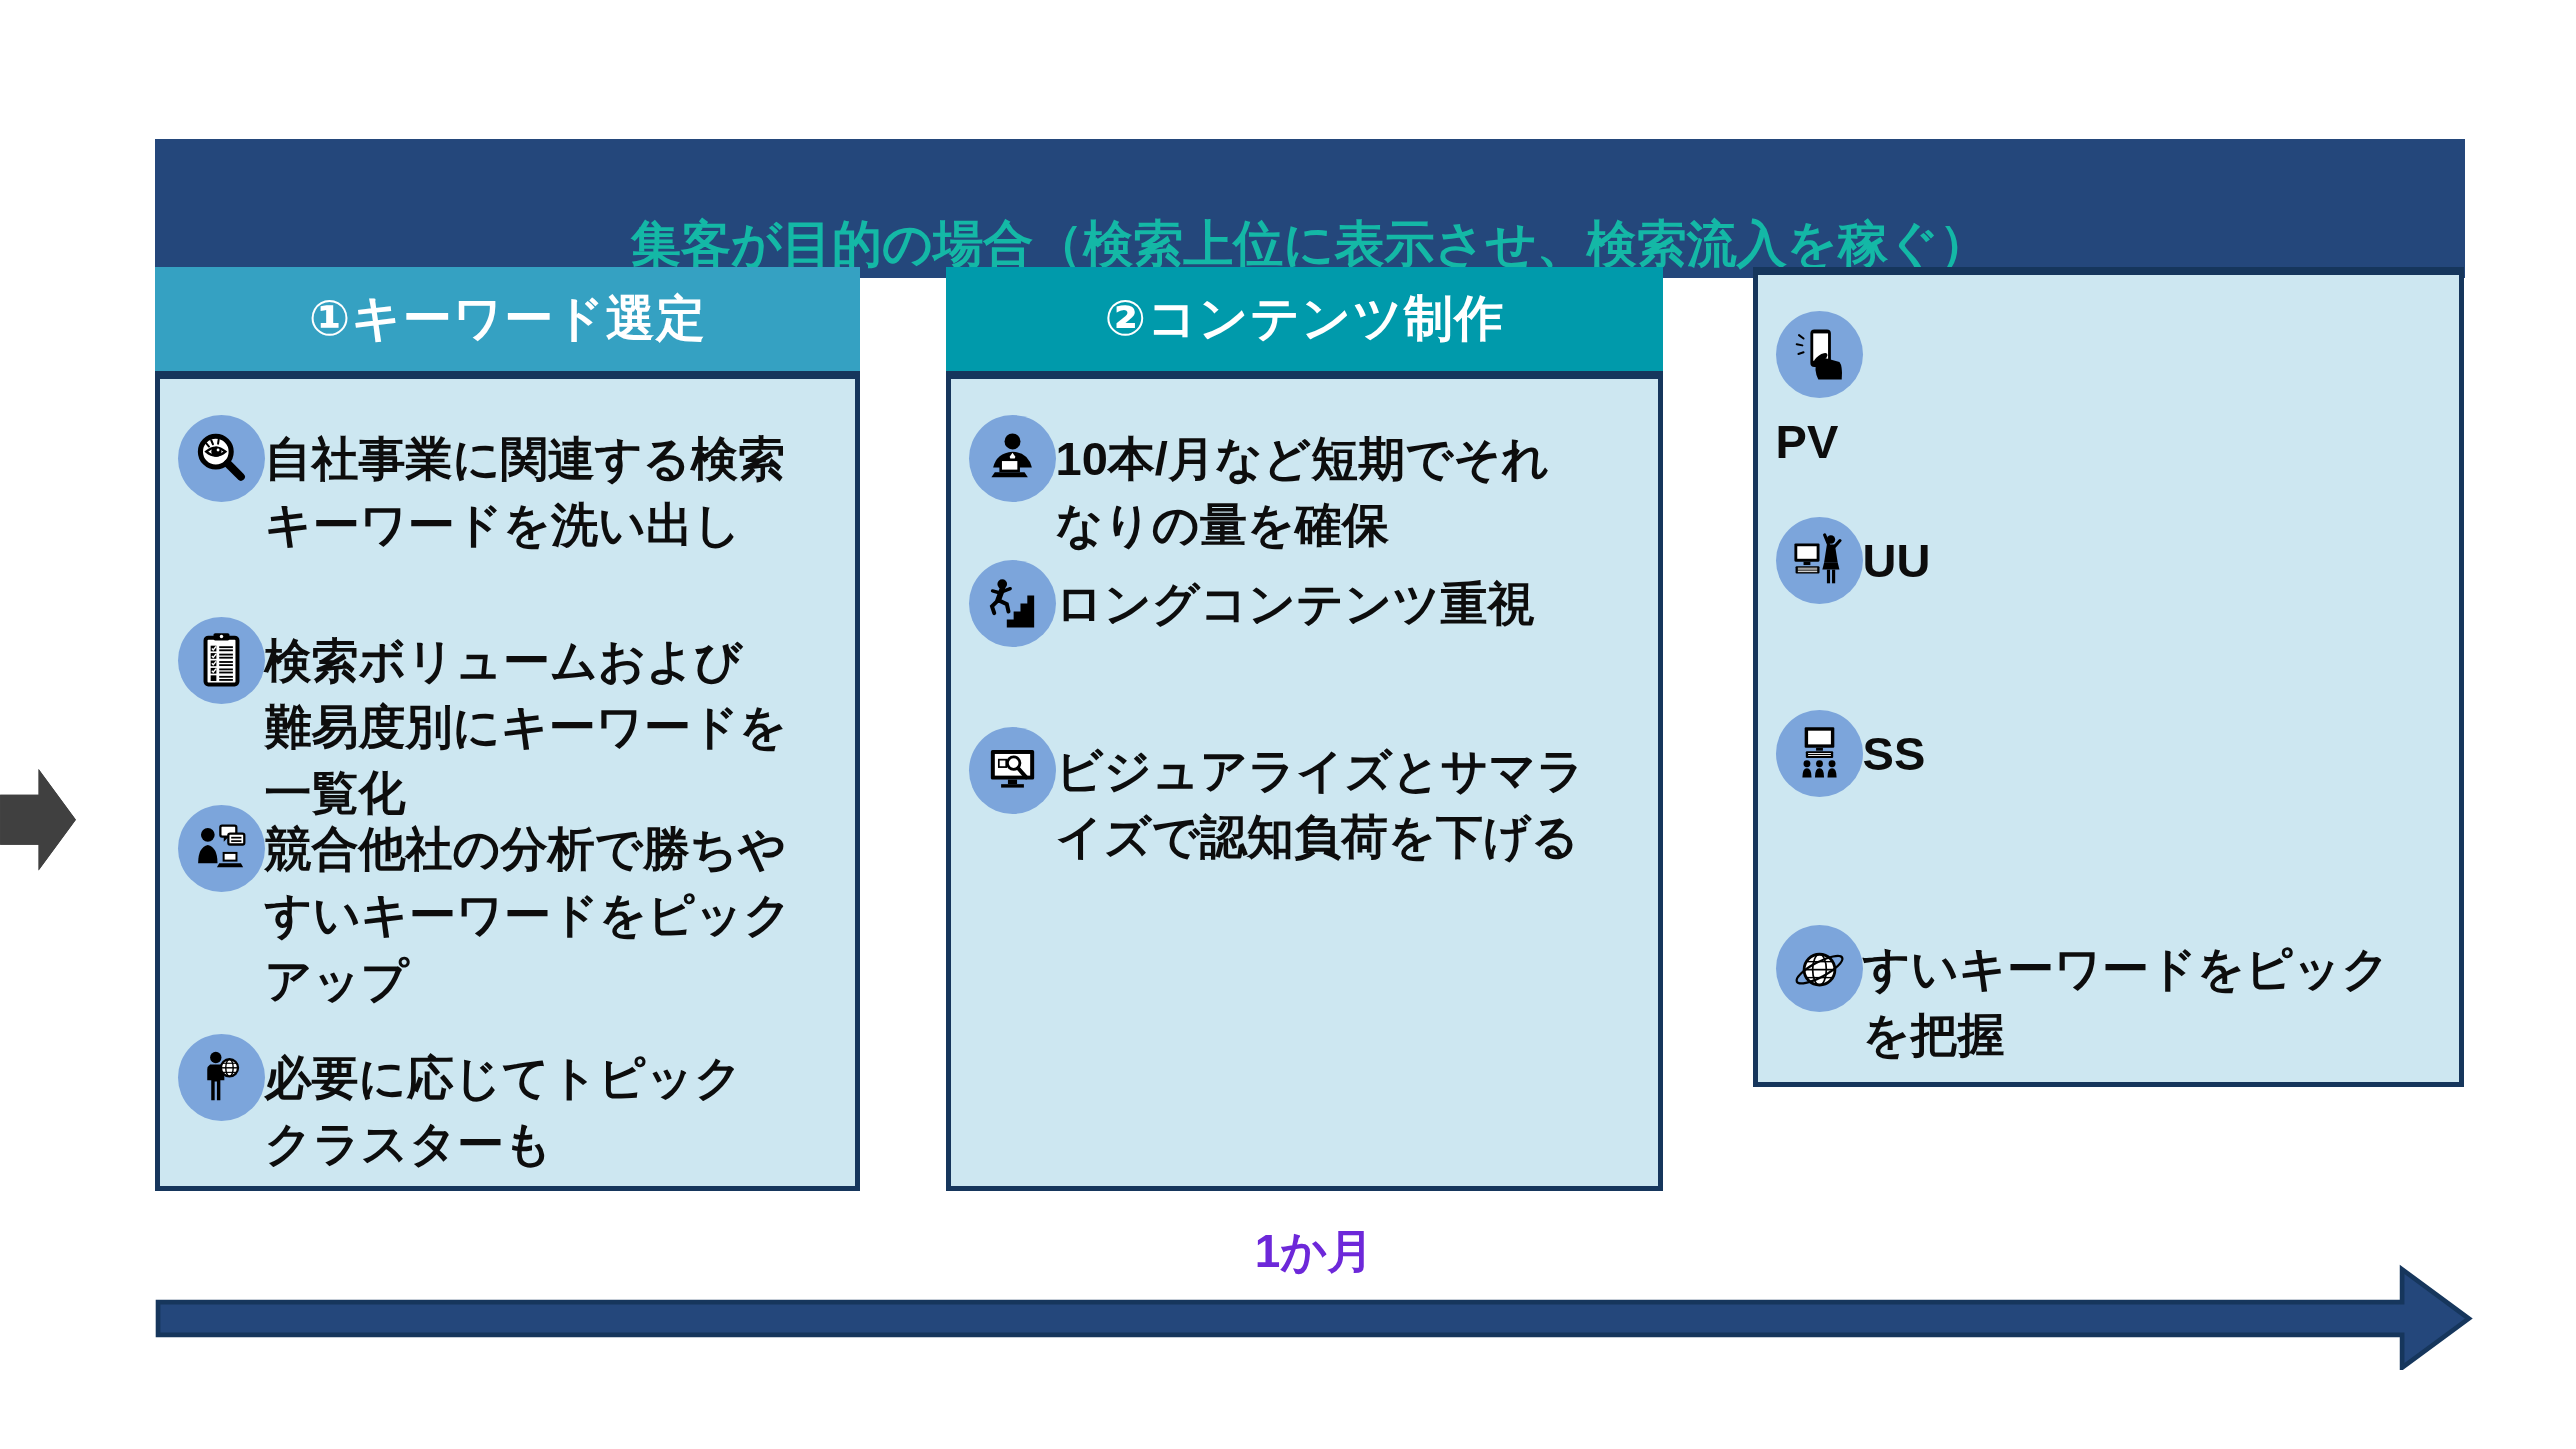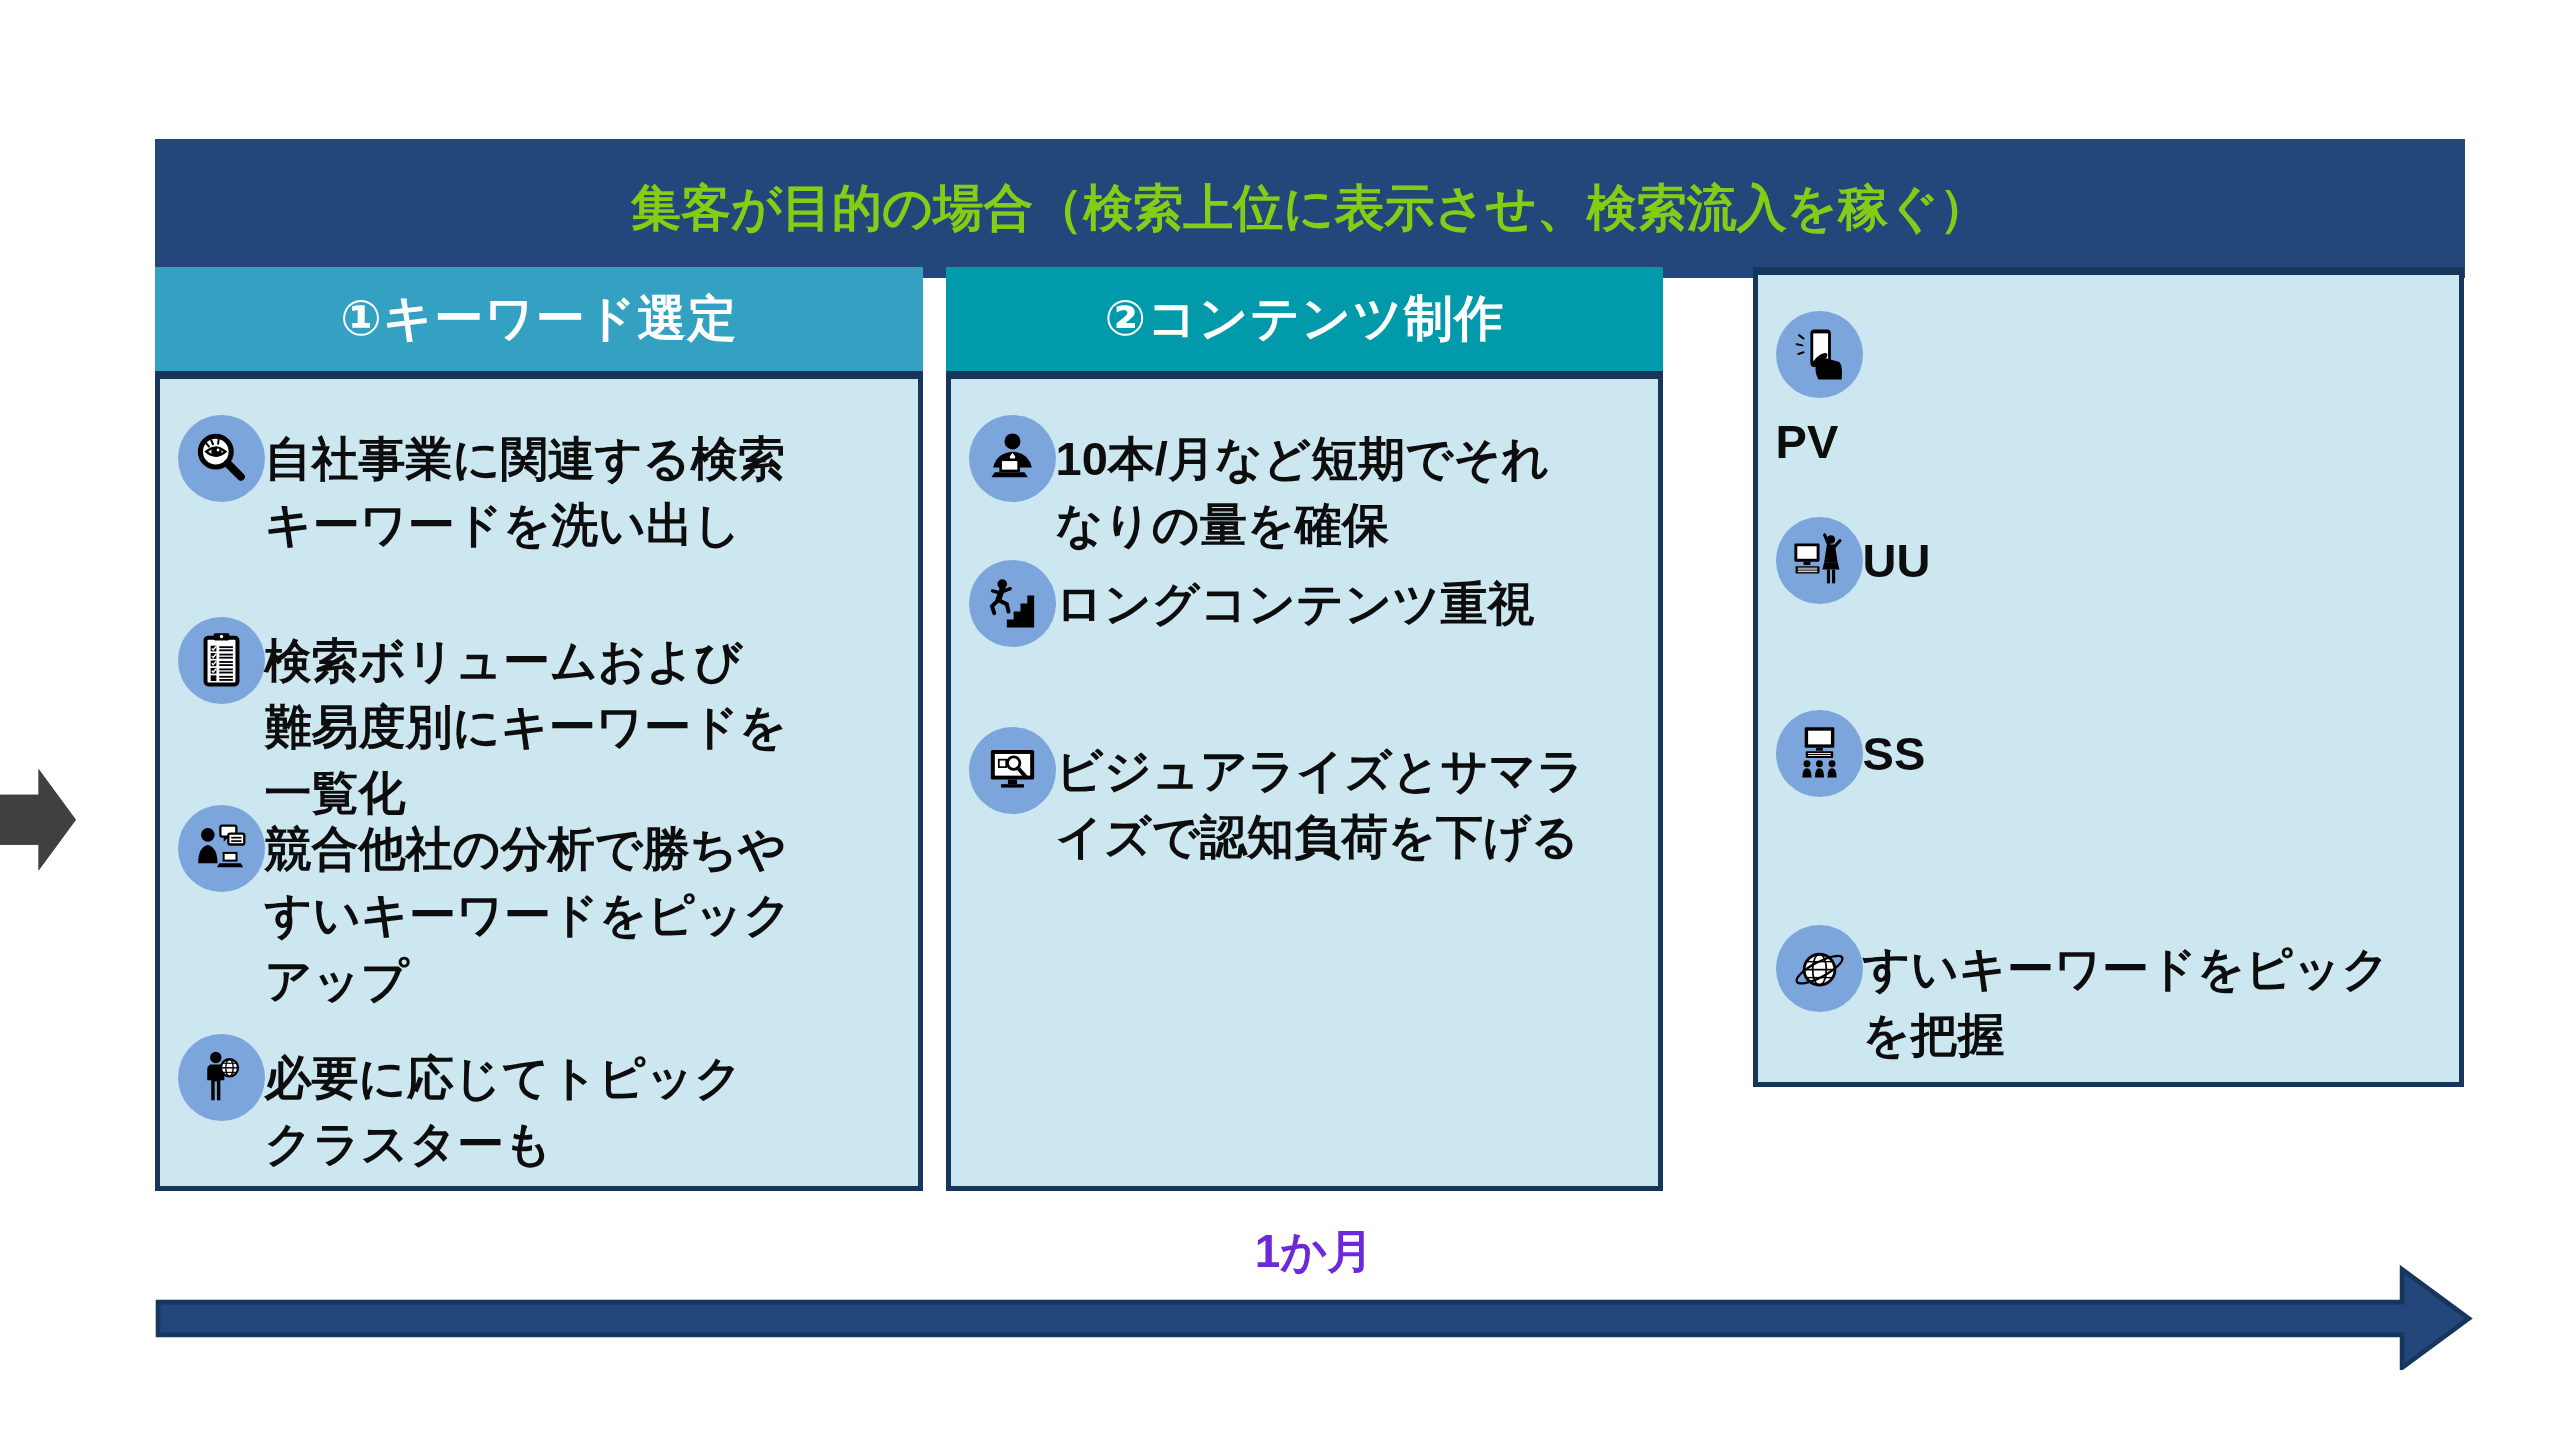--- a/index.html
+++ b/index.html
@@ -1,21 +1,21 @@
 <!DOCTYPE html>
 <html style="font-size:9.4px"><head>
 <meta charset="utf-8">
 <style>
   html,body{margin:0;padding:0;background:#ffffff;}
   .page{position:relative;width:2576px;height:1449px;background:#ffffff;overflow:hidden;
         font-family:"Liberation Sans","DejaVu Sans",sans-serif;}
   .title-bar{position:absolute;left:155px;top:139px;width:2310px;height:139px;background:#24477B;
-        color:#84cc16;font-size:50px;font-weight:700;display:flex;align-items:center;justify-content:center;}
+        color:#14b8a6;font-size:50px;font-weight:700;display:flex;align-items:flex-end;justify-content:center;}
   .column{position:absolute;top:267px;}
-  .col1{left:155px;width:768px;}
+  .col1{left:155px;width:705px;}
   .col2{left:946px;width:717px;}
   .col3{left:1753px;width:711px;}
   .col-header{height:104px;display:flex;align-items:center;justify-content:center;
         color:#ffffff;font-size:49px;font-weight:700;letter-spacing:1.2px;}
   .col1 .col-header{background:#35A1C2;}
   .col2 .col-header{background:#009AAB;}
   .col3 .col-header{background:#15708F;}
   .col-body{position:relative;height:820px;background:#CDE7F1;border:5.9px solid #16365C;
         border-top-width:8.2px;box-sizing:border-box;}
   .row{position:absolute;left:17.6px;display:flex;align-items:flex-start;}

